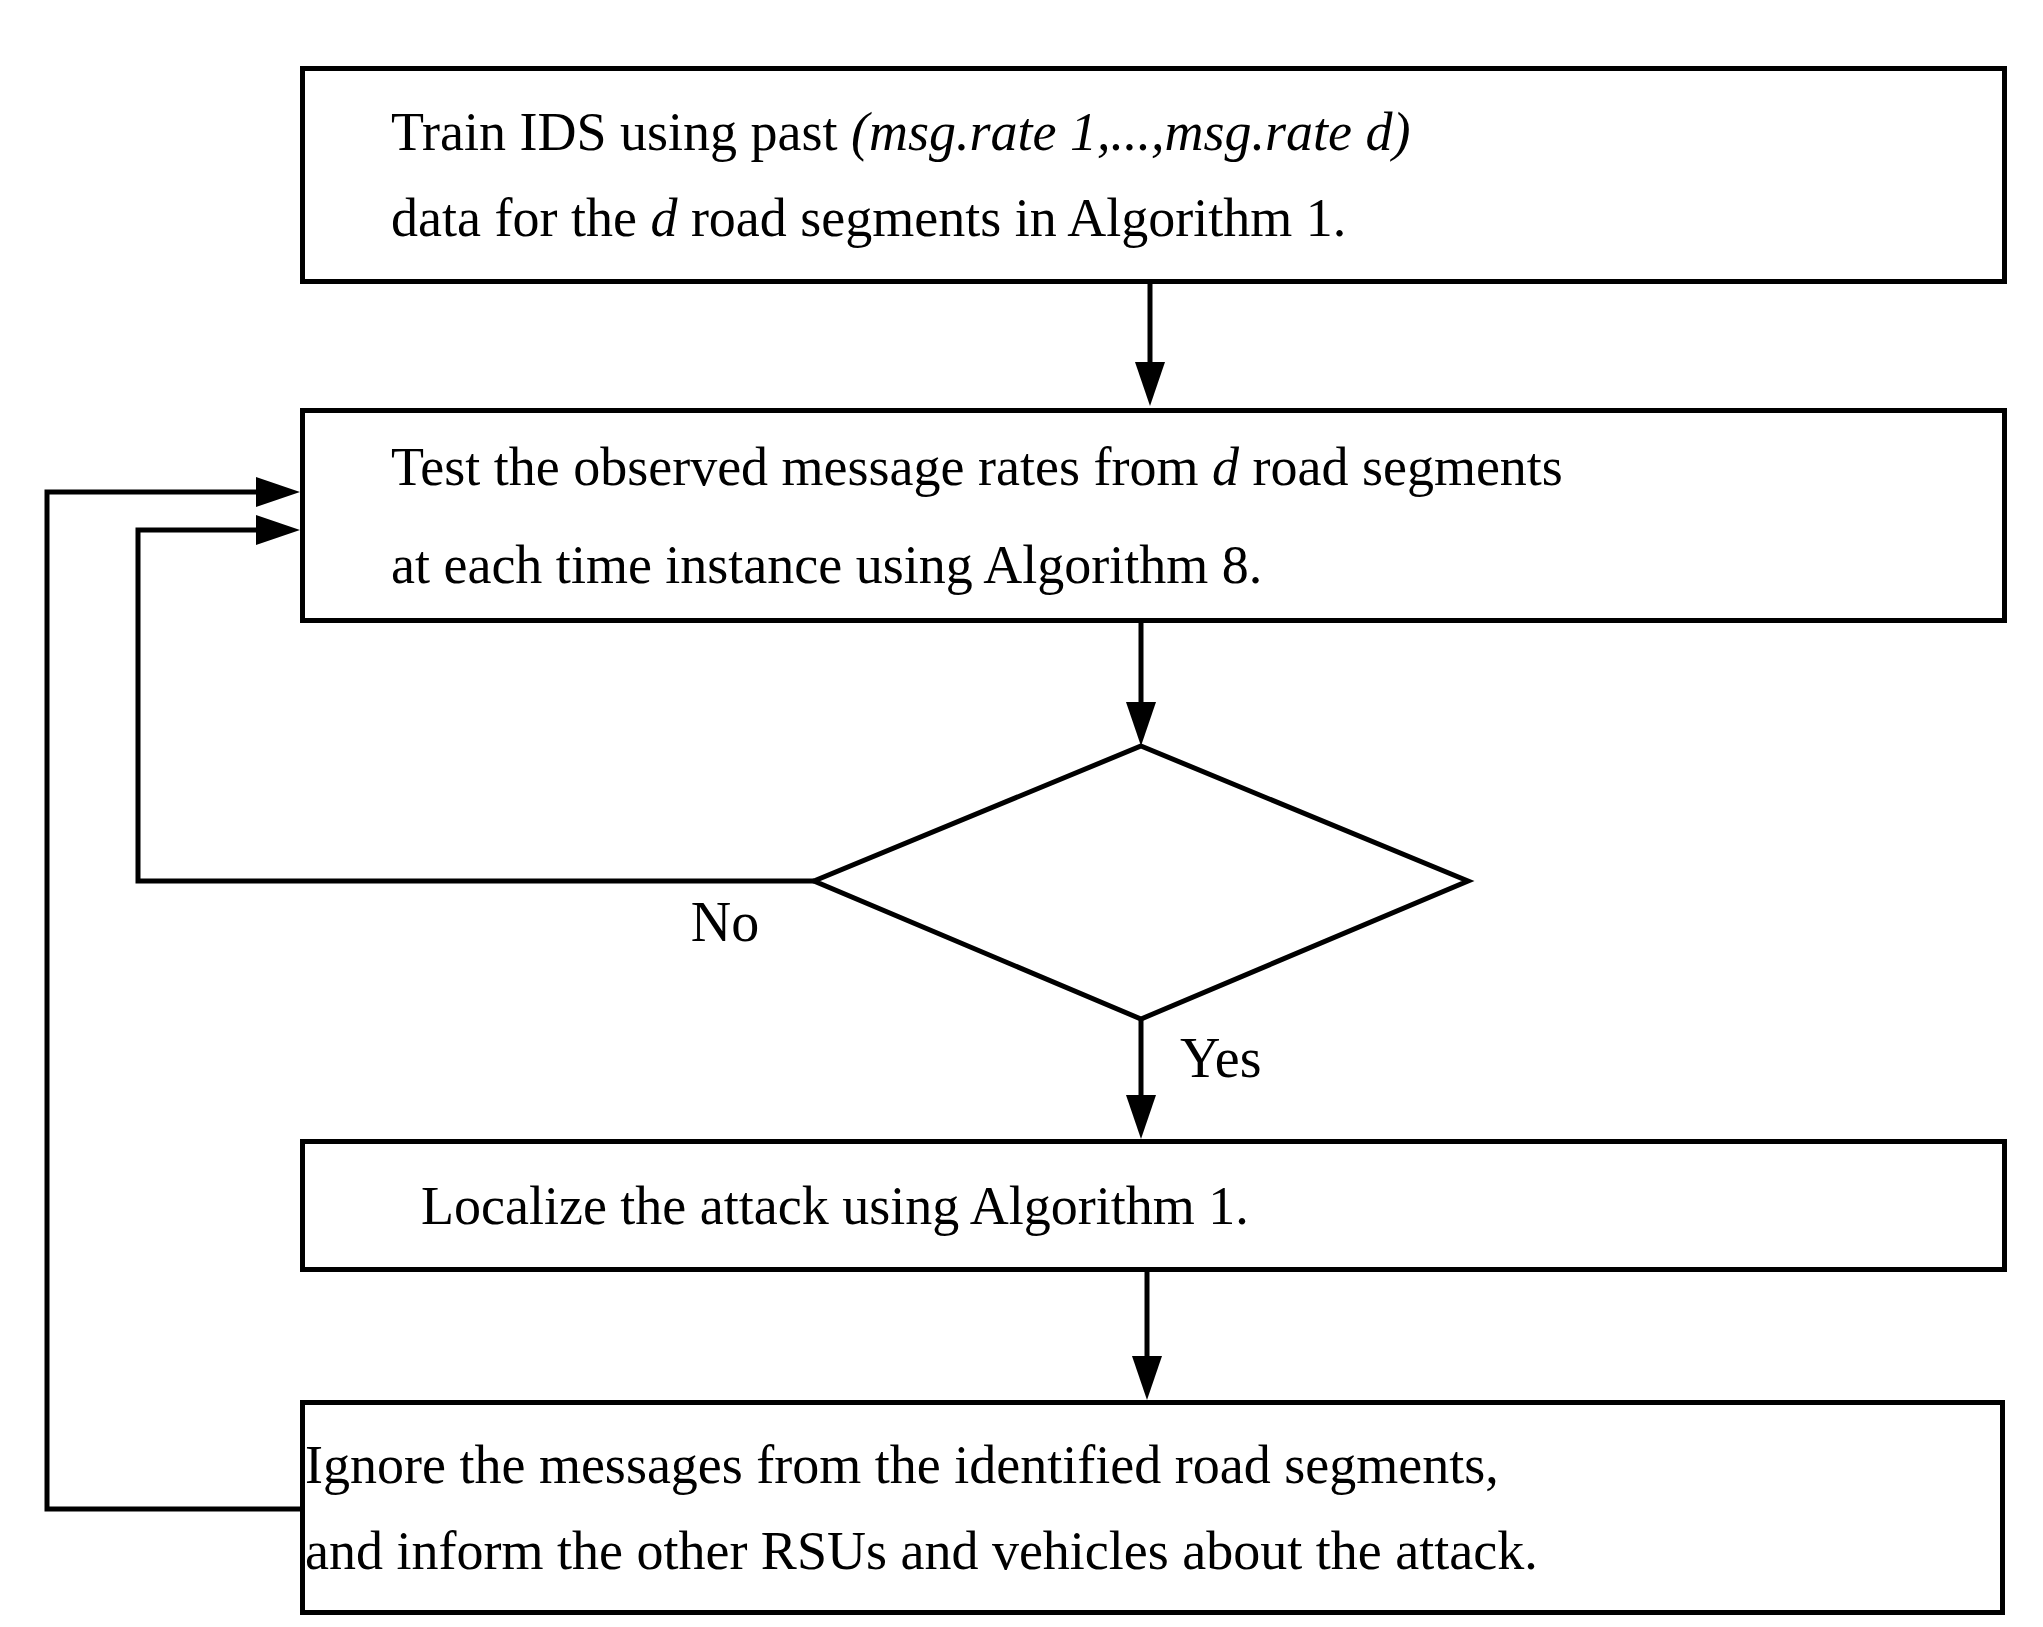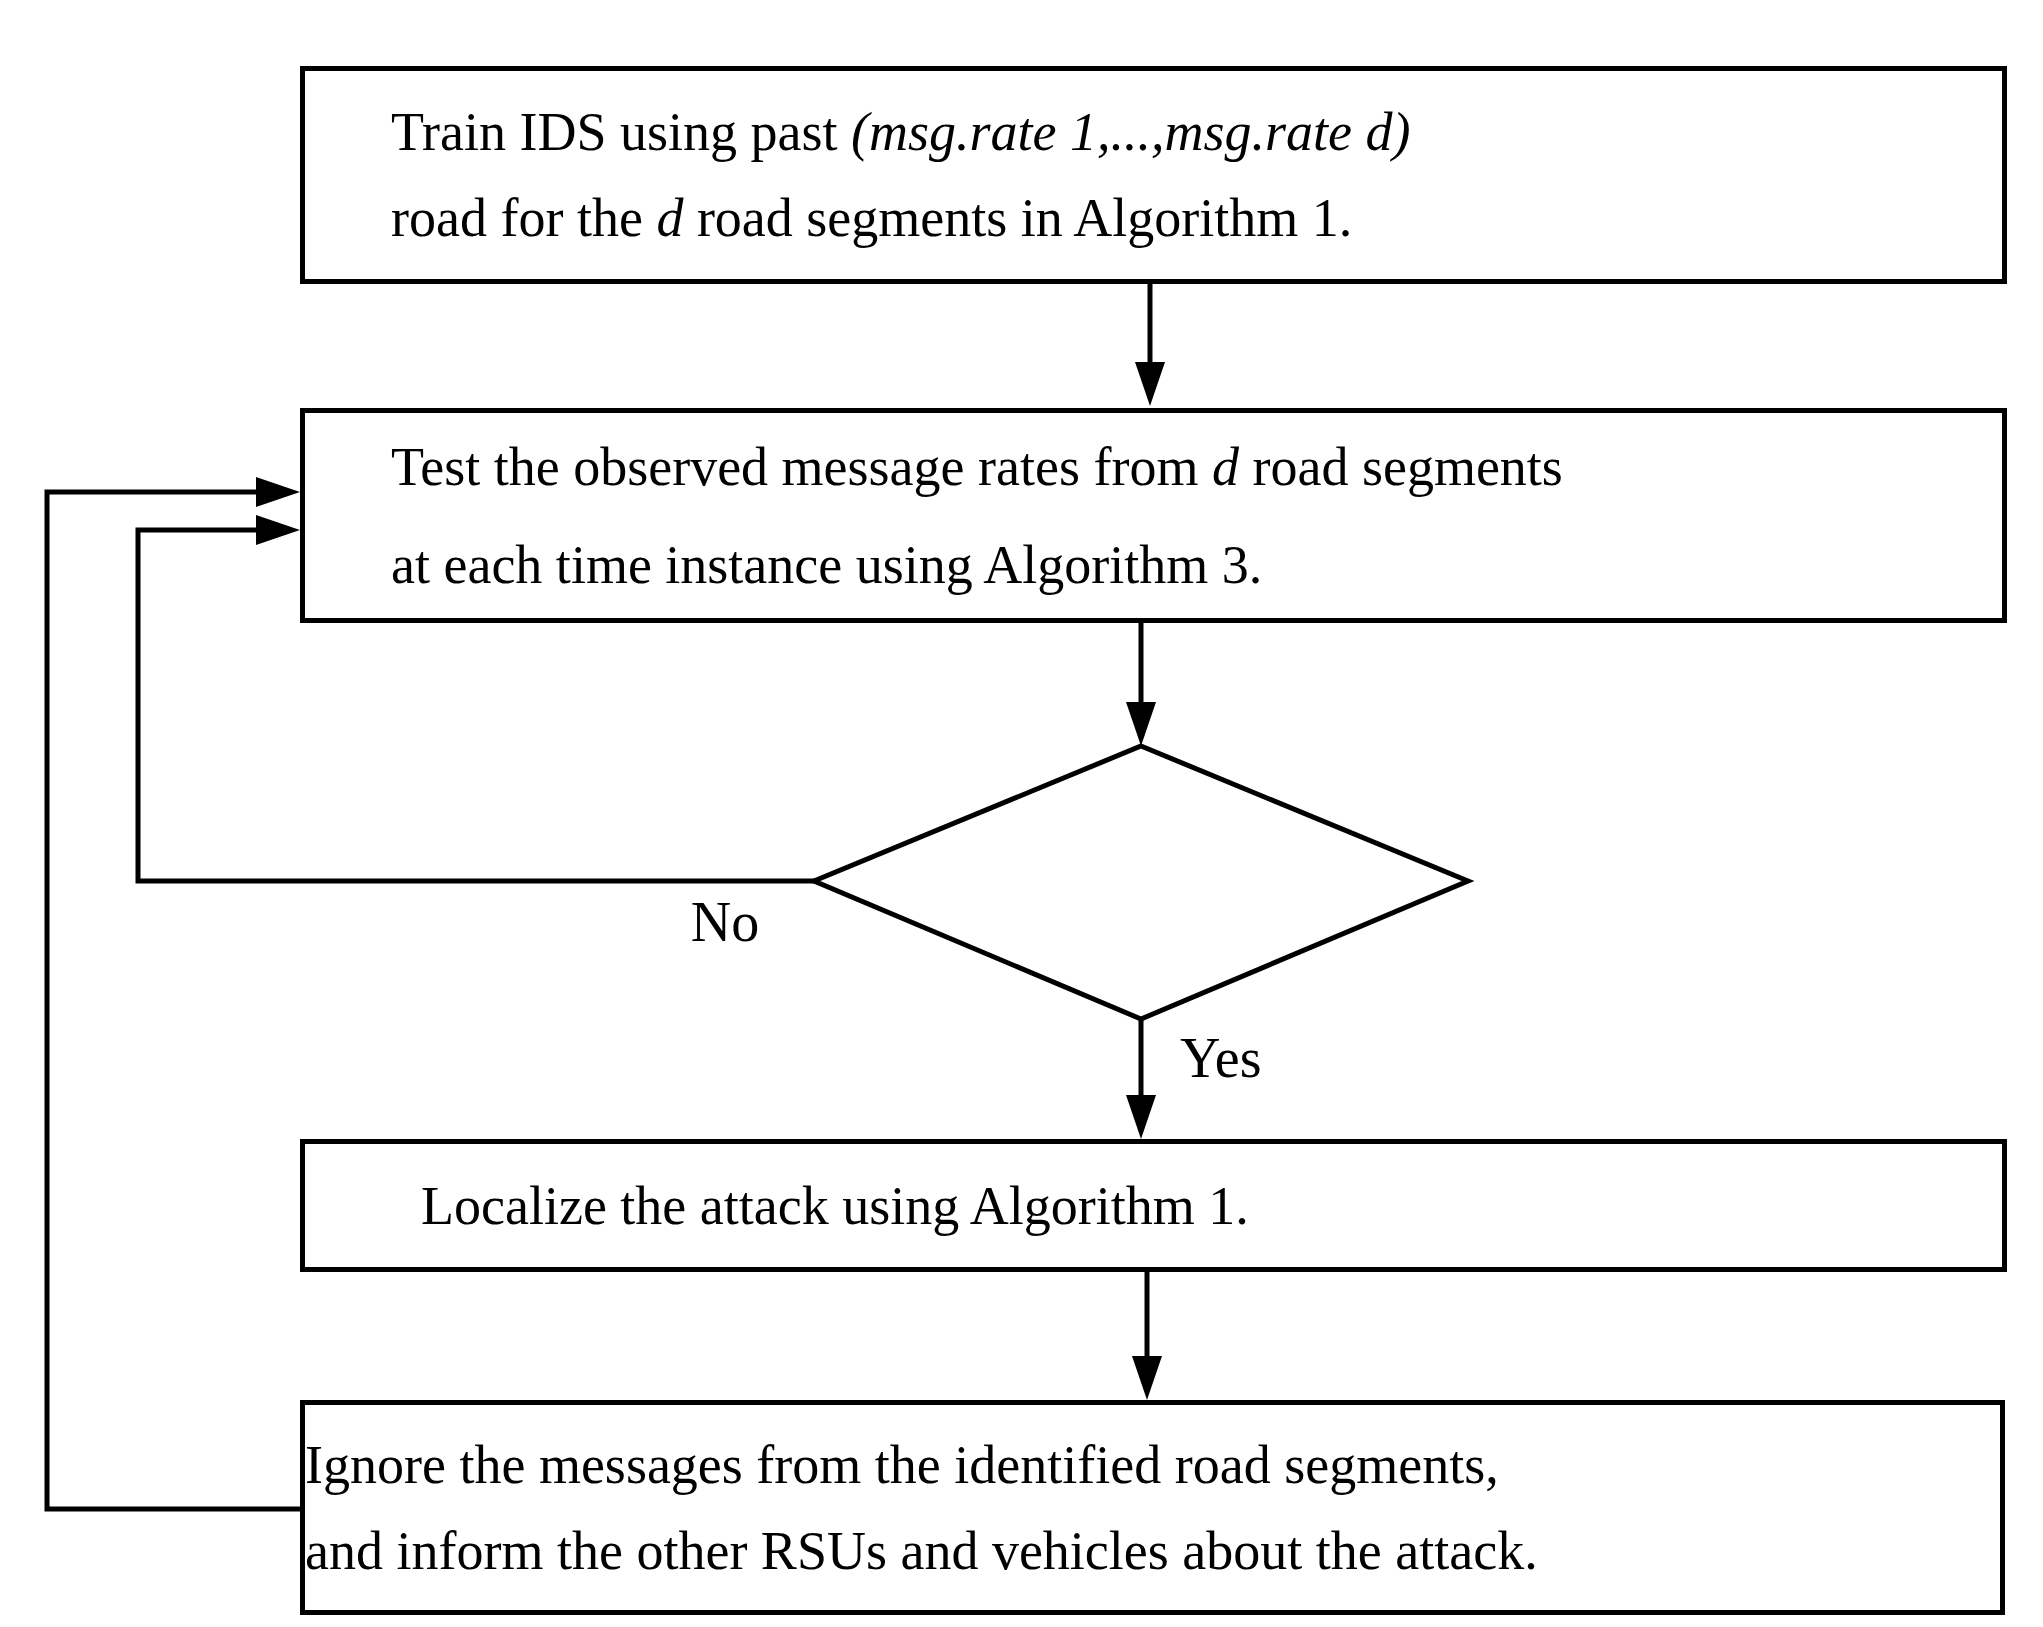--- a/index.html
+++ b/index.html
@@ -111,26 +111,26 @@
     </g>
 
     <g>
       <line class="stroke" x1="1147" y1="1232" x2="1147" y2="1322"></line>
       <polygon class="fill" points="1132,1316 1162,1316 1147,1360"></polygon>
     </g>
   </svg>
 
   <div class="node" id="train-box">
     <span class="tline"><span>Train IDS using past </span><i>(msg.rate 1,...,msg.rate d)</i></span>
-    <span class="tline"><span>road for the </span><i>d</i><span> road segments in Algorithm 1.</span></span>
+    <span class="tline"><span>data for the </span><i>d</i><span> road segments in Algorithm 1.</span></span>
   </div>
 
   <div class="node" id="test-box">
     <span class="tline"><span>Test the observed message rates from </span><i>d</i><span> road segments</span></span>
-    <span class="tline"><span>at each time instance using Algorithm 3.</span></span>
+    <span class="tline"><span>at each time instance using Algorithm 8.</span></span>
   </div>
 
 
   <div class="edge-label" id="no-label">No</div>
   <div class="edge-label" id="yes-label">Yes</div>
 
   <div class="node" id="localize-box">
     <span class="tline">Localize the attack using Algorithm 1.</span>
   </div>
 

